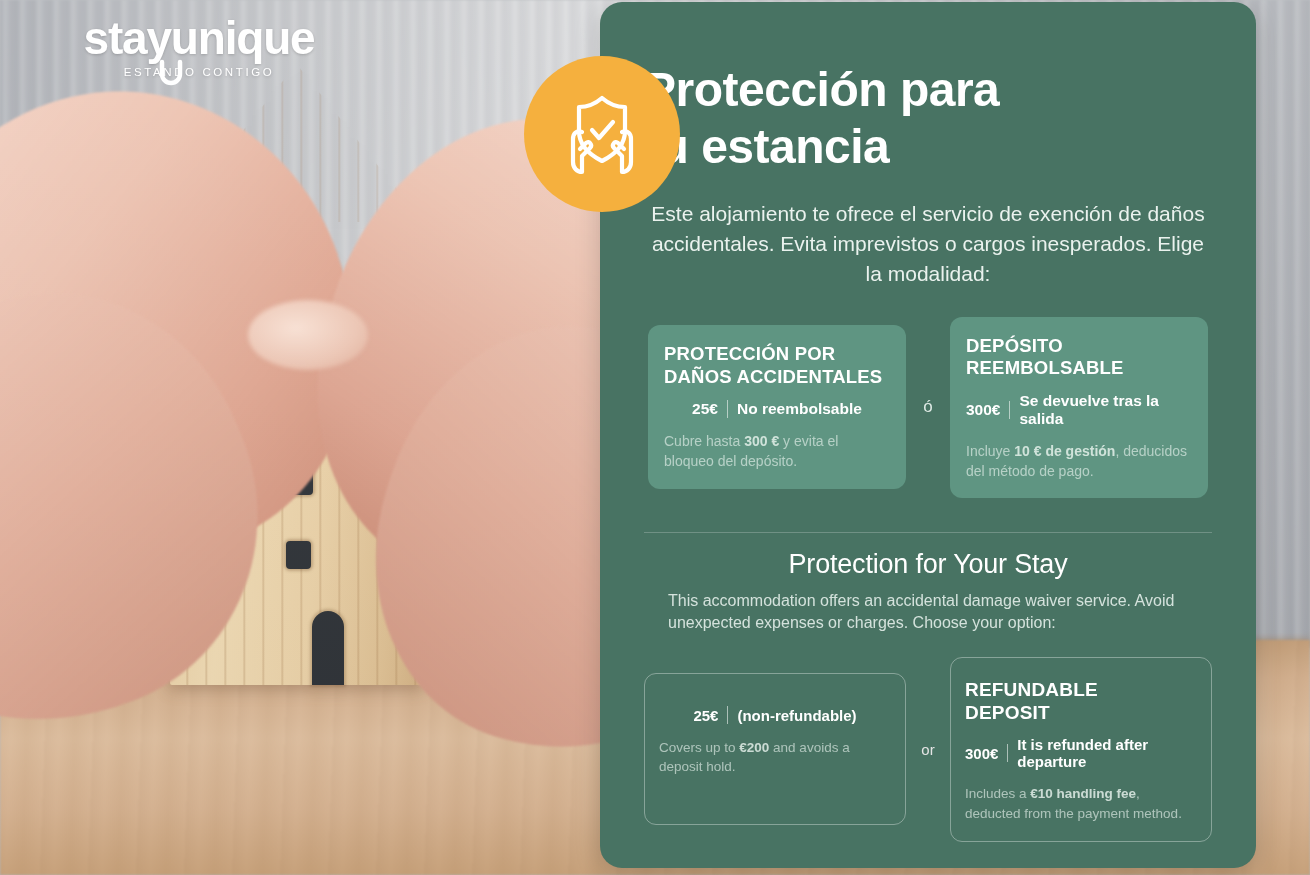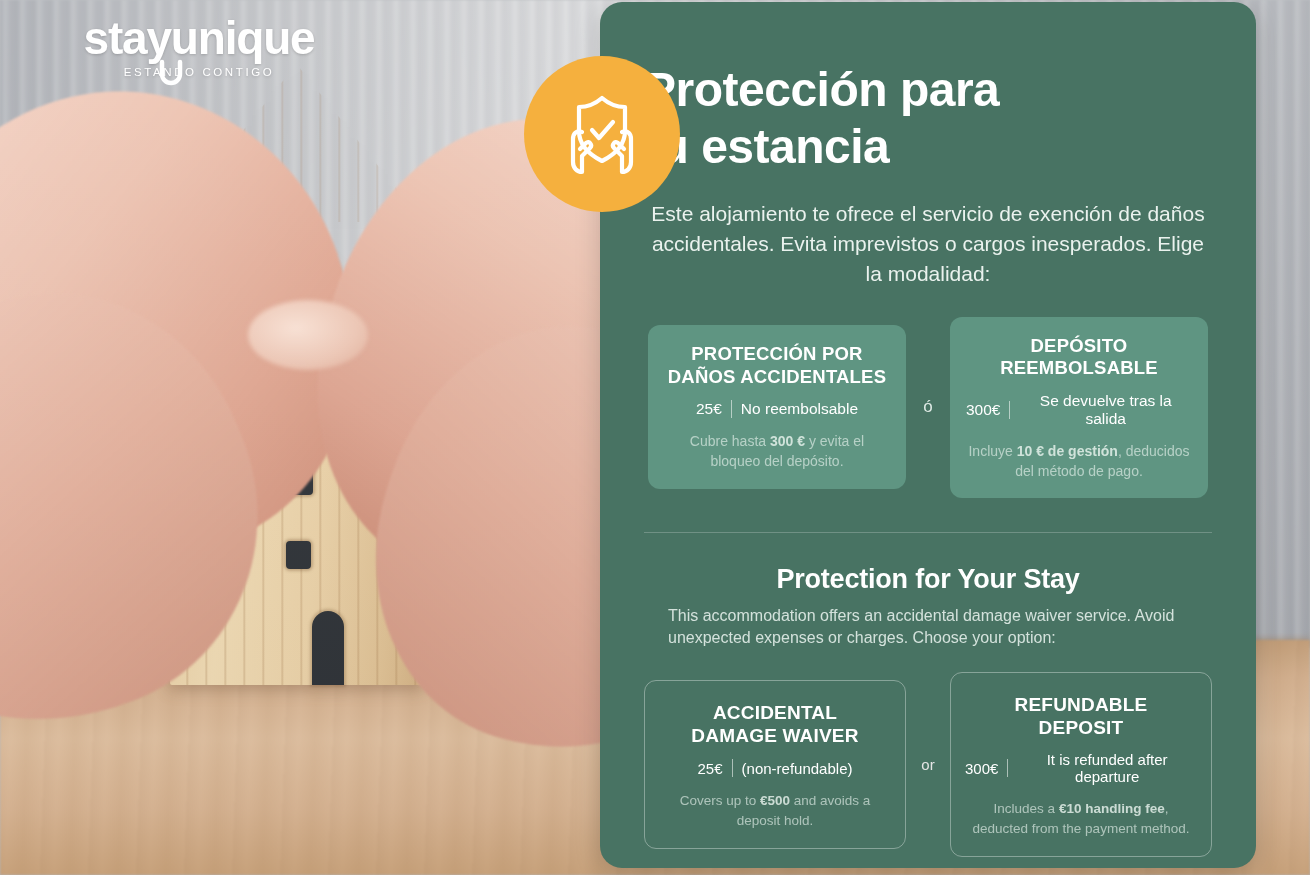--- a/index.html
+++ b/index.html
@@ -266,42 +266,42 @@
     align-items: center;
     justify-content: center;
     gap: 0;
     margin-top: 28px;
   }
   .opt-card {
     width: 258px;
     min-height: 164px;
     border-radius: 12px;
     padding: 18px 16px 16px;
-    text-align: center;
+    text-align: left;
     display: flex;
     flex-direction: column;
   }
   .opt-card.filled { background: #5f9582; }
   .opt-card.outlined {
     background: transparent;
     border: 1px solid rgba(255,255,255,0.35);
     min-height: 158px;
   }
   .opt-title {
     color: #ffffff;
     font-weight: 700;
     font-size: 18.5px;
     line-height: 1.22;
     letter-spacing: 0.2px;
   }
   .opt-price {
     margin-top: 12px;
     color: #ffffff;
     font-size: 15.5px;
-    font-weight: 400;
+    font-weight: 700;
     display: flex;
     align-items: center;
     justify-content: center;
     gap: 9px;
   }
   .opt-price .sep {
     display: inline-block;
     width: 1px;
     height: 18px;
     background: rgba(255,255,255,0.55);
@@ -323,25 +323,25 @@
   }
   .or-sep.small { font-size: 15px; color: #e5e5e5; }
 
   hr.divider {
     border: none;
     border-top: 1px solid rgba(255,255,255,0.22);
     margin: 34px 0 0;
   }
 
   h2.subtitle {
-    margin-top: 31px;
+    margin-top: 16px;
     text-align: center;
     color: #ffffff;
     font-size: 27px;
-    font-weight: 700;
+    font-weight: 400;
     letter-spacing: -0.2px;
   }
   p.lead-en {
     margin: 10px auto 0;
     width: 520px;
     color: #d4e2dc;
     font-size: 16px;
     line-height: 1.42;
   }
   .options.en { margin-top: 22px; }
@@ -443,31 +443,27 @@
       </div>
 
       <hr class="divider">
 
       <h2 class="subtitle">Protection for Your Stay</h2>
       <p class="lead-en">This accommodation offers an accidental damage waiver service. Avoid unexpected expenses or charges. Choose your option:</p>
 
       <div class="options en">
 
         <div class="opt-card outlined en">
-          <div class="opt-title">
-            <span>ACCIDENTAL</span><br>
-            <span>DAMAGE WAIVER</span>
-          </div>
           <div class="opt-price">
             <span>25€</span>
             <span class="sep"></span>
             <span>(non-refundable)</span>
           </div>
           <div class="opt-note">
-            <span>Covers up to </span><b>€500</b><span> and avoids a deposit hold.</span>
+            <span>Covers up to </span><b>€200</b><span> and avoids a deposit hold.</span>
           </div>
         </div>
 
         <div class="or-sep small">or</div>
 
         <div class="opt-card outlined en">
           <div class="opt-title">
             <span>REFUNDABLE</span><br>
             <span>DEPOSIT</span>
           </div>

